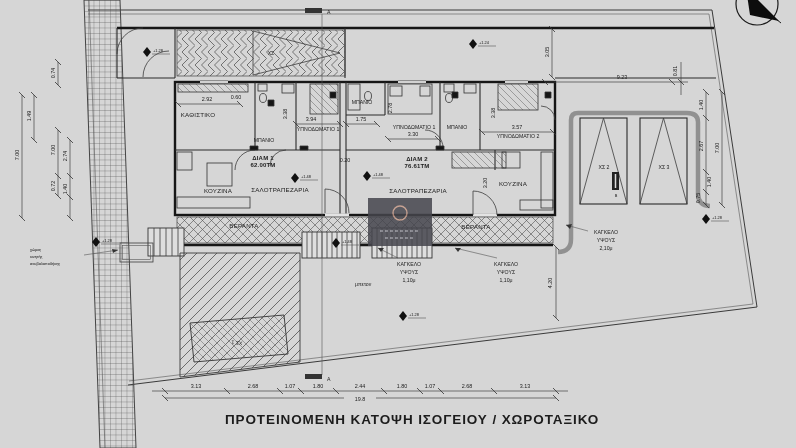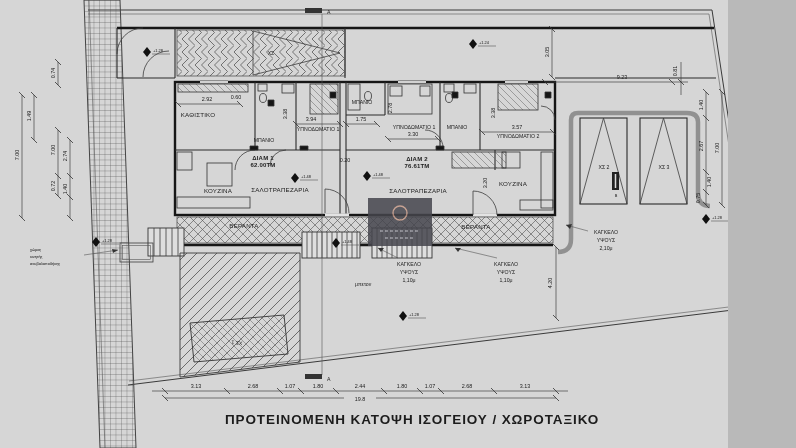--- a/index.html
+++ b/index.html
@@ -1,16 +1,16 @@
 <!DOCTYPE html>
 <html><head>
 <meta charset="utf-8">
 <style>
   html,body{margin:0;padding:0;background:#b9b9b9;}
-  .stage{position:relative;width:728px;height:448px;overflow:hidden;background:#d946ef;}
+  .stage{position:relative;width:796px;height:448px;overflow:hidden;background:#d946ef;}
   svg{display:block;}
   svg text{font-family:"Liberation Sans","DejaVu Sans",sans-serif;fill:#1c1c1c;}
   .room{font-size:6.2px;letter-spacing:.2px;}
   .apt{font-size:6px;font-weight:bold;letter-spacing:.2px;}
   .small{font-size:5.2px;}
   .dim{font-size:5.4px;fill:#222;}
   .tiny{font-size:3.9px;fill:#111;}
   .title{font-size:13.5px;font-weight:700;letter-spacing:.9px;}
   .mid{text-anchor:middle;}
   .wall{stroke:#161616;stroke-width:2.4;fill:none;}

